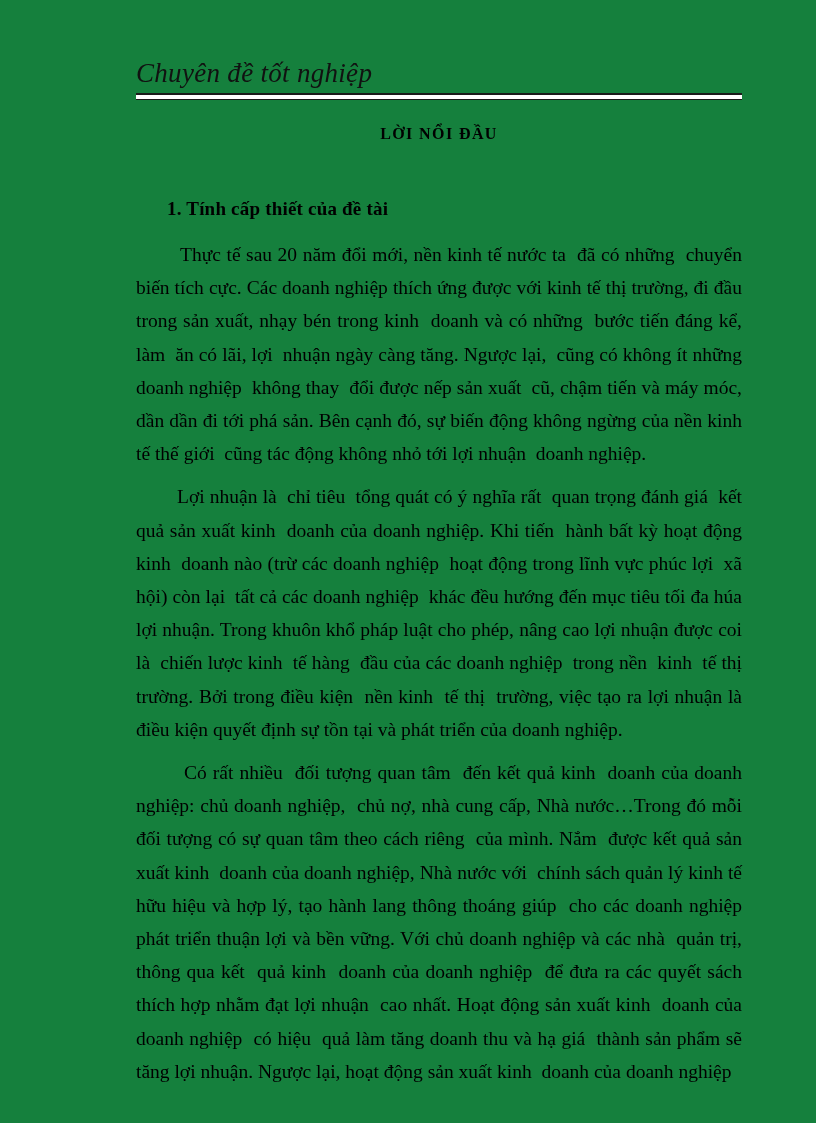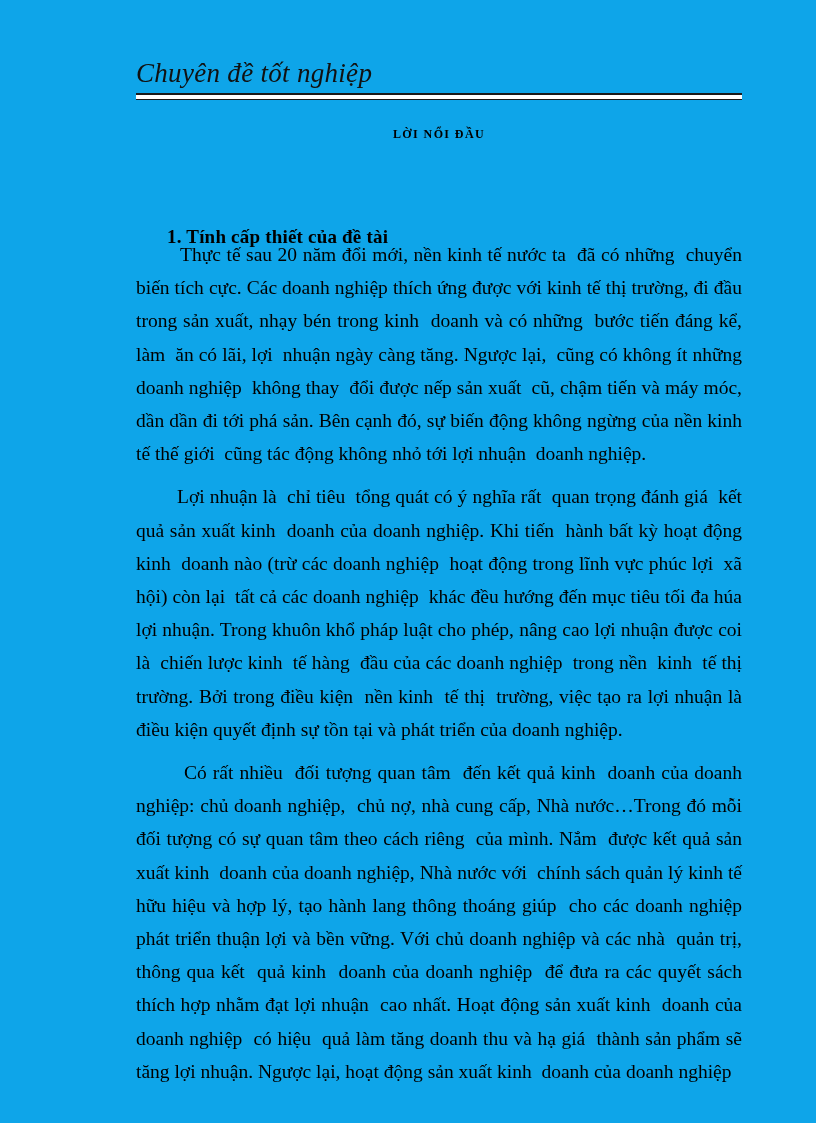--- a/index.html
+++ b/index.html
@@ -14,21 +14,21 @@
     font-family: "Liberation Serif", "DejaVu Serif", serif;
     color: #000000;
     overflow: hidden;
   }
 
   .page {
     position: absolute;
     top: 0; left: 0;
     width: 816px;
     height: 1123px;
-    background: #0ea5e9;
+    background: #15803d;
   }
 
   
   .header-zone {
     position: absolute;
     left: 136px;
     top: 56px;
     width: 606px;
   }
   .header-title {
@@ -50,35 +50,34 @@
   }
 
   
   .doc-title {
     position: absolute;
     left: 136px;
     top: 121px;
     width: 606px;
     text-align: center;
     font-weight: bold;
-    font-size: 12px;
+    font-size: 16px;
     line-height: 26px;
     letter-spacing: 1.4px;
   }
 
   
   .section-heading {
     position: absolute;
     left: 167px;
     top: 196px;
     font-weight: bold;
     font-size: 19px;
     line-height: 26px;
     letter-spacing: 0.2px;
-    margin-top: 28px;
   }
 
   
   .body-zone {
     position: absolute;
     left: 136px;
     top: 238px;
     width: 606px;
   }
   .para {

